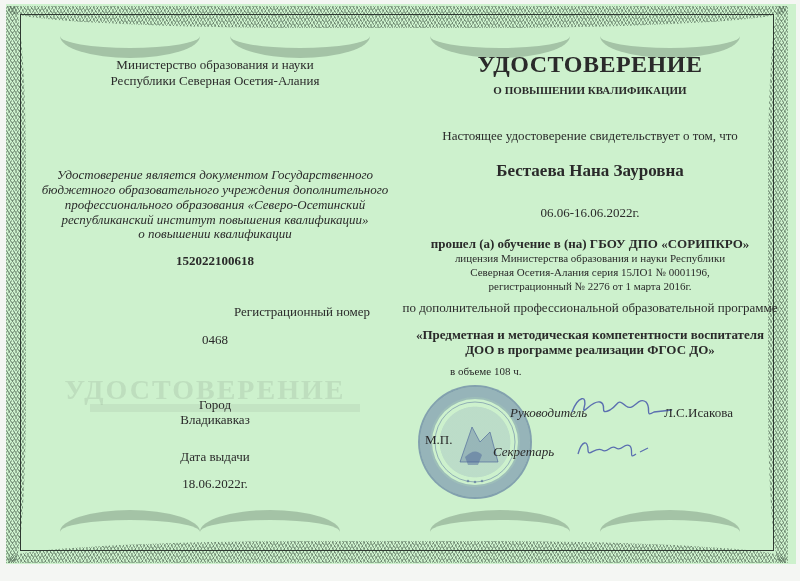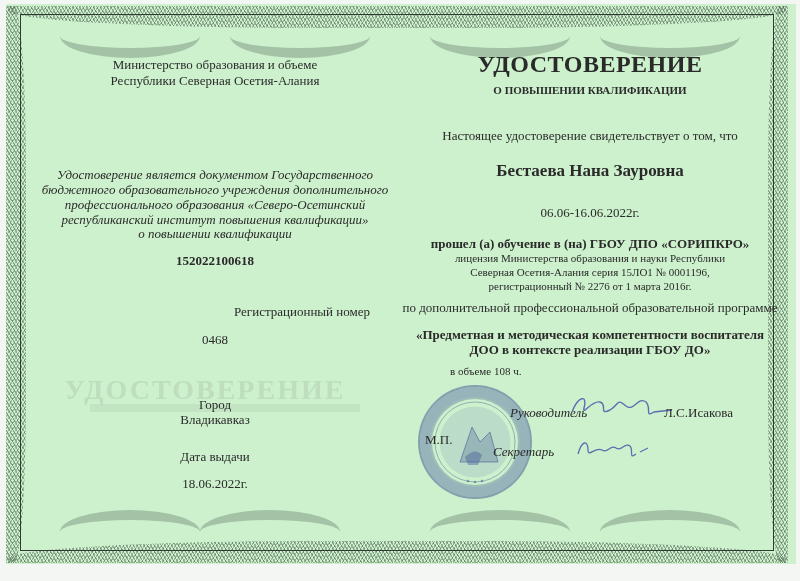--- a/index.html
+++ b/index.html
@@ -82,21 +82,21 @@
 <div class="swag up" style="left:60px;top:510px;width:140px;"></div>
 <div class="swag up" style="left:200px;top:510px;width:140px;"></div>
 <div class="swag up" style="left:430px;top:510px;width:140px;"></div>
 <div class="swag up" style="left:600px;top:510px;width:140px;"></div>
 <div class="frame-line"></div>
 
 <div class="watermark">УДОСТОВЕРЕНИЕ</div>
 <div class="watermark2"></div>
 
 <div class="page left">
-  <div class="t f13" style="top:57px;">Министерство образования и объеме</div>
+  <div class="t f13" style="top:57px;">Министерство образования и науки</div>
   <div class="t f13" style="top:73px;">Республики Северная Осетия-Алания</div>
 
   <div class="t f12 italic" style="top:167px;left:-30px;right:-30px;">Удостоверение является документом Государственного</div>
   <div class="t f12 italic" style="top:182px;left:-30px;right:-30px;">бюджетного образовательного учреждения дополнительного</div>
   <div class="t f12 italic" style="top:197px;left:-30px;right:-30px;">профессионального  образования «Северо-Осетинский</div>
   <div class="t f12 italic" style="top:212px;left:-30px;right:-30px;">республиканский институт повышения квалификации»</div>
   <div class="t f12 italic" style="top:226px;left:-30px;right:-30px;">о повышении квалификации</div>
 
   <div class="t f13 bold" style="top:253px;">152022100618</div>
 
@@ -118,21 +118,21 @@
   <div class="t name" style="top:160px;">Бестаева Нана Зауровна</div>
   <div class="t f12" style="top:205px;">06.06-16.06.2022г.</div>
 
   <div class="t f13" style="top:236px;font-weight:bold;">прошел (а) обучение в (на) ГБОУ  ДПО «СОРИПКРО»</div>
   <div class="t f11" style="top:252px;">лицензия Министерства образования и науки Республики</div>
   <div class="t f11" style="top:266px;">Северная Осетия-Алания  серия 15ЛО1  № 0001196,</div>
   <div class="t f11" style="top:280px;">регистрационный № 2276 от 1 марта 2016г.</div>
 
   <div class="t f12" style="top:300px;left:-10px;right:-10px;text-align:center;">по дополнительной профессиональной образовательной программе</div>
   <div class="t f12 bold" style="top:327px;left:-10px;right:-10px;">«Предметная и методическая компетентности воспитателя</div>
-  <div class="t f12 bold" style="top:342px;left:-10px;right:-10px;">ДОО в контексте реализации ГБОУ ДО»</div>
+  <div class="t f12 bold" style="top:342px;left:-10px;right:-10px;">ДОО в программе реализации ФГОС ДО»</div>
 
   <div class="label-row f11" style="left:50px;top:365px;">в объеме 108  ч.</div>
 </div>
 
 <div class="stamp">
   <svg width="110" height="110" viewBox="0 0 110 110">
     <circle cx="55" cy="55" r="40" fill="none" stroke="rgba(70,95,150,0.45)" stroke-width="1"></circle>
     <path d="M40 75 L52 40 L60 55 L70 45 L78 75 Z" fill="rgba(70,95,150,0.30)" stroke="rgba(70,95,150,0.6)" stroke-width="1"></path>
     <path d="M45 70 Q55 60 62 68 L58 78 L48 78 Z" fill="rgba(70,95,150,0.45)"></path>
     <g fill="rgba(70,95,150,0.55)">

